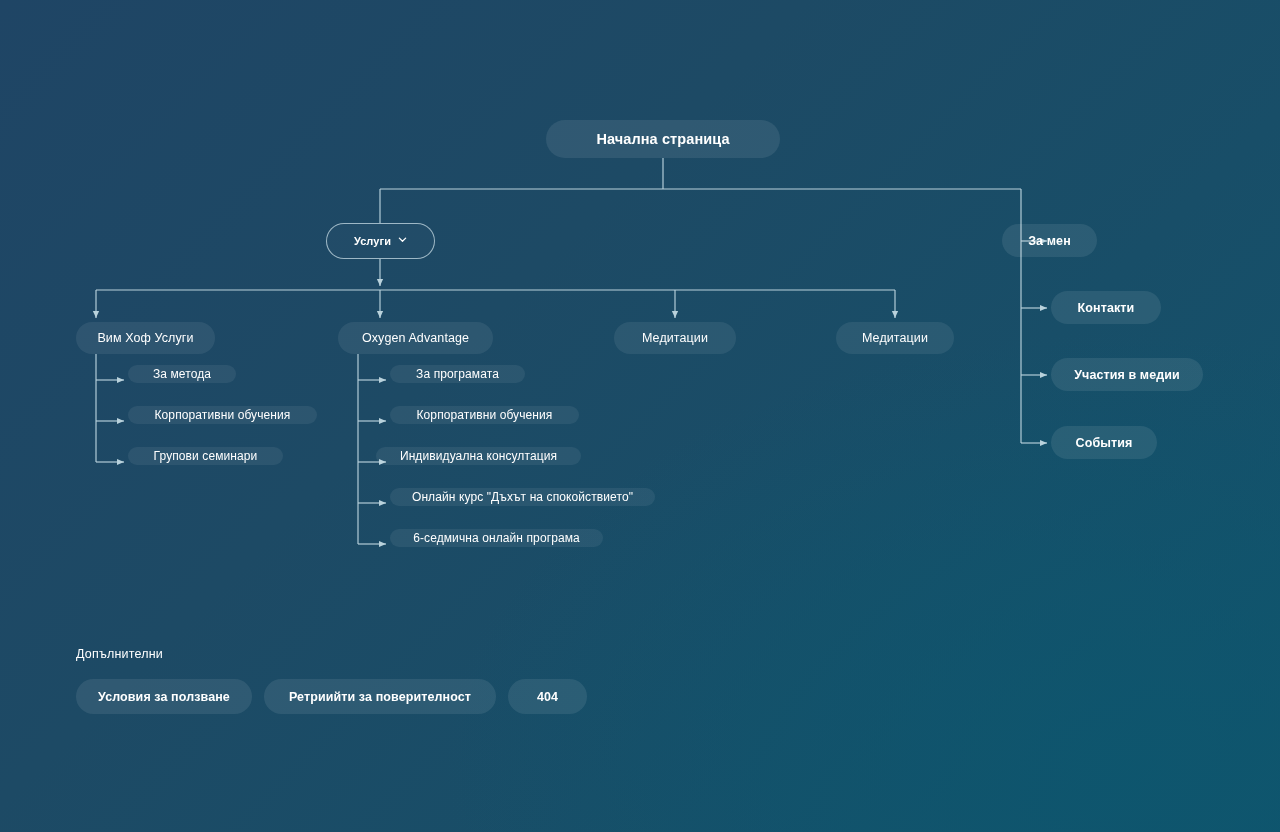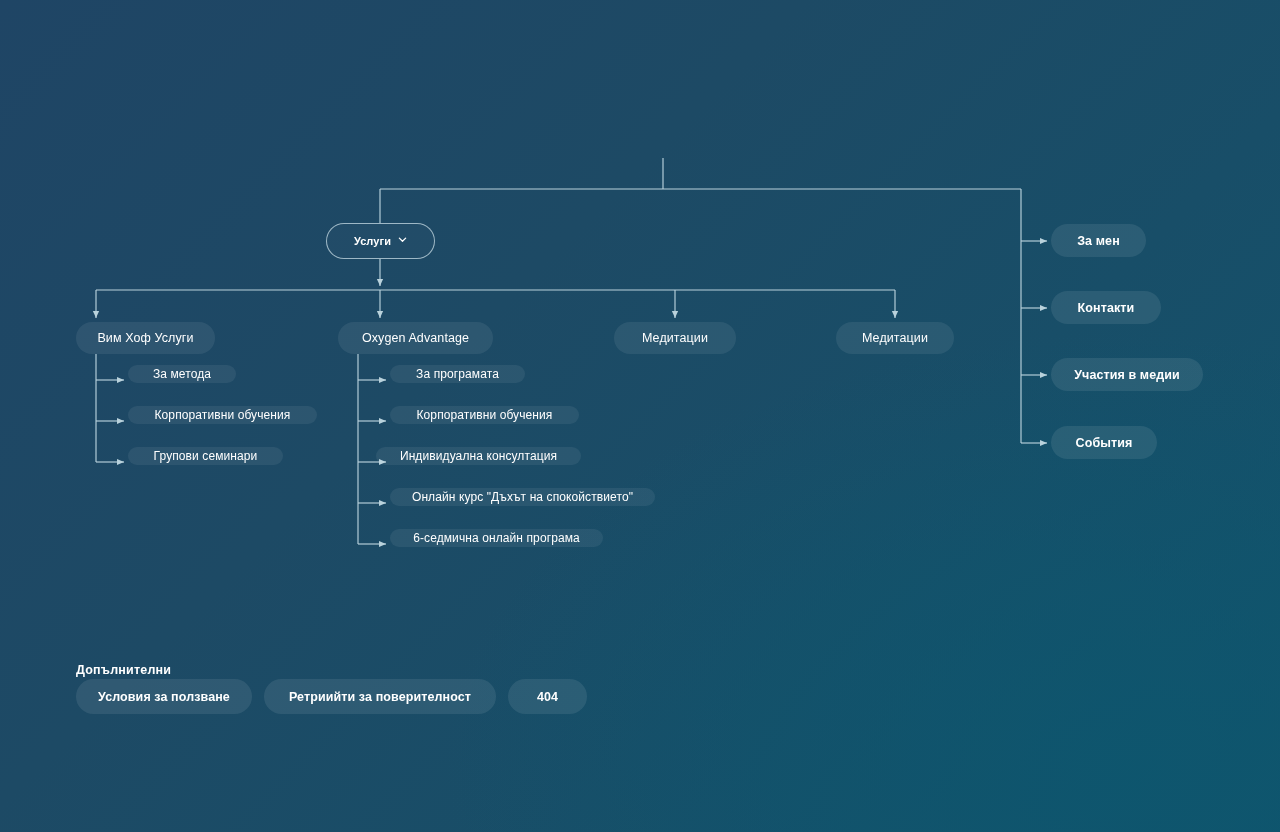--- a/index.html
+++ b/index.html
@@ -80,23 +80,22 @@
     width: 9px;
     height: 9px;
     position: relative;
     top: -2px;
   }
   .chev svg { display: block; }
   .section-label {
     position: absolute;
     color: #ffffff;
     font-size: 12.5px;
-    font-weight: bold;
+    font-weight: normal;
     letter-spacing: 0.2px;
-    margin-top: 16px;
   }
 </style>
 </head>
 <body>
 
 <div id="stage">
 
   <svg id="wires" viewBox="0 0 1280 832" width="1280" height="832">
     <defs>
       <marker id="arrow" viewBox="0 0 10 10" refX="9" refY="5" markerWidth="7" markerHeight="7" orient="auto-start-reverse">
@@ -133,20 +132,21 @@
       <path d="M 358 544 L 386 544" marker-end="url(#arrow)"></path>
 
       <path d="M 1021 189 L 1021 443"></path>
       <path d="M 1021 241 L 1047 241" marker-end="url(#arrow)"></path>
       <path d="M 1021 308 L 1047 308" marker-end="url(#arrow)"></path>
       <path d="M 1021 375 L 1047 375" marker-end="url(#arrow)"></path>
       <path d="M 1021 443 L 1047 443" marker-end="url(#arrow)"></path>
     </g>
   </svg>
 
+  <div class="node root" style="left: 546px; top: 120px; width: 234px;">Начална страница</div>
 
   <div class="node outlined" style="left: 326px; top: 223px; width: 109px;">
     <span>Услуги</span>
     <span class="chev">
       <svg viewBox="0 0 10 10" width="9" height="9">
         <path d="M1.5 3.5 L5 7 L8.5 3.5" fill="none" stroke="#ffffff" stroke-width="1.4" stroke-linecap="round" stroke-linejoin="round"></path>
       </svg>
     </span>
   </div>
 
@@ -158,21 +158,21 @@
       <div class="node solid" style="left: 338px; top: 322px; width: 155px;">Oxygen Advantage</div>
       <div class="node leaf" style="left: 390px; top: 365px; width: 135px;">За програмата</div>
       <div class="node leaf" style="left: 390px; top: 406px; width: 189px;">Корпоративни обучения</div>
       <div class="node leaf" style="left: 376px; top: 447px; width: 205px;">Индивидуална консултация</div>
       <div class="node leaf" style="left: 390px; top: 488px; width: 265px;">Онлайн курс "Дъхът на спокойствието"</div>
       <div class="node leaf" style="left: 390px; top: 529px; width: 213px;">6-седмична онлайн програма</div>
       <div class="node solid" style="left: 614px; top: 322px; width: 122px;">Медитации</div>
       <div class="node solid" style="left: 836px; top: 322px; width: 118px;">Медитации</div>
     </div>
   <div id="page-nodes">
-      <div class="node solid-bold" style="left: 1051px; top: 224px; width: 95px;">За мен</div>
+      <div class="node solid-bold" style="left: 1002px; top: 224px; width: 95px;">За мен</div>
       <div class="node solid-bold" style="left: 1051px; top: 291px; width: 110px;">Контакти</div>
       <div class="node solid-bold" style="left: 1051px; top: 358px; width: 152px;">Участия в медии</div>
       <div class="node solid-bold" style="left: 1051px; top: 426px; width: 106px;">События</div>
     </div>
 
   <div class="section-label" id="footer-heading" style="left: 76px; top: 647px;">Допълнителни</div>
   <div id="footer-nodes">
       <div class="node footer-pill" style="left: 76px; top: 679px; width: 176px;">Условия за ползване</div>
       <div class="node footer-pill" style="left: 264px; top: 679px; width: 232px;">Ретриийти за поверителност</div>
       <div class="node footer-pill" style="left: 508px; top: 679px; width: 79px;">404</div>

